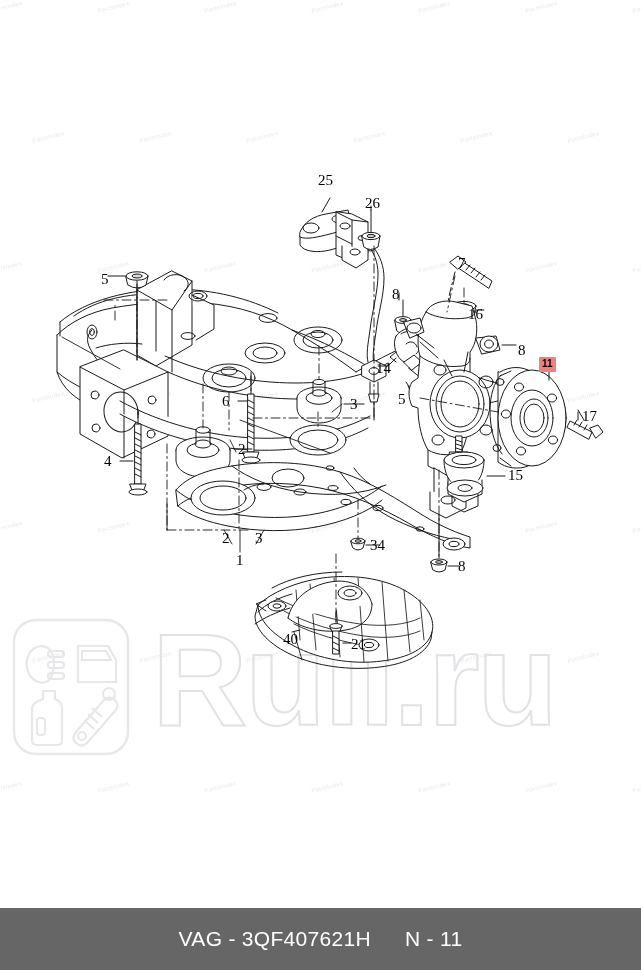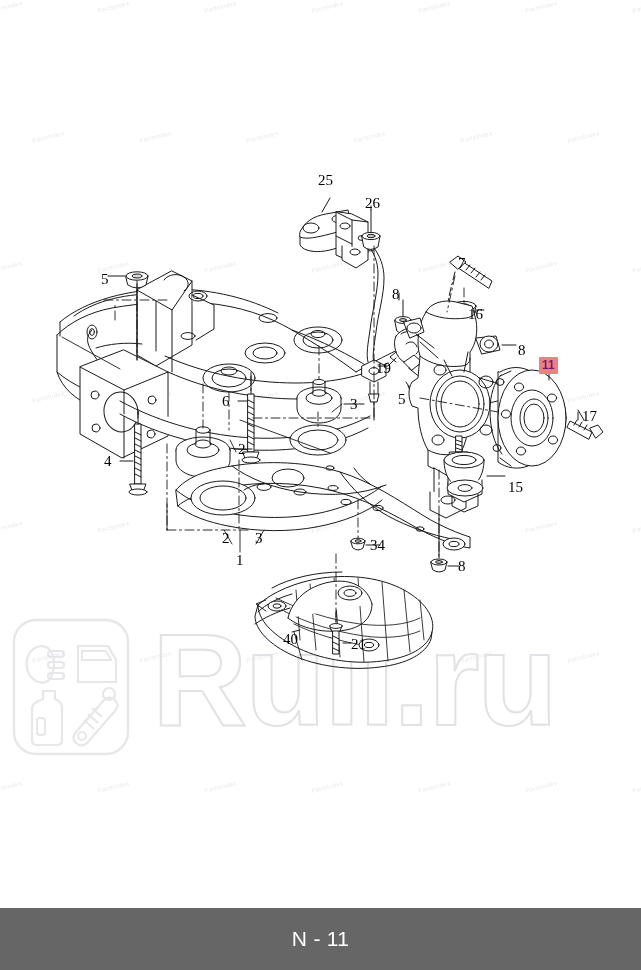--- a/index.html
+++ b/index.html
@@ -20,23 +20,23 @@
       letter-spacing:-2px;font-family:"Liberation Sans",sans-serif;}
   #ruli-logo{position:absolute;left:12px;top:18px;width:118px;height:138px;}
 
   
   #drawing{position:absolute;left:0;top:0;width:641px;height:908px;z-index:3;}
   #drawing svg{display:block;}
 
   
   .callout{position:absolute;z-index:5;font-size:15px;color:#000;
       font-family:"Liberation Serif","DejaVu Serif",serif;line-height:1;}
-  .callout.hl{background:#ef8080;color:#701a75;font-weight:700;
+  .callout.hl{background:#ef8080;color:#000000;font-weight:700;
       padding:2px 3px 3px 3px;border-radius:1px;font-family:"Liberation Sans",sans-serif;
-      font-size:12px;}
+      font-size:10px;}
 
   
   #footer{position:absolute;left:0;top:908px;width:641px;height:62px;background:#666666;
       z-index:10;display:flex;align-items:center;justify-content:center;gap:34px;}
   #footer .f-txt{color:#ffffff;font-size:21px;letter-spacing:.3px;
       font-family:"Liberation Sans",sans-serif;}
 </style>
 </head>
 <body>
 
@@ -514,33 +514,34 @@
   <div id="callouts">
     <span class="callout" style="left:101px;top:272px">5</span>
     <span class="callout" style="left:318px;top:173px">25</span>
     <span class="callout" style="left:365px;top:196px">26</span>
     <span class="callout" style="left:458px;top:256px">7</span>
     <span class="callout" style="left:468px;top:307px">16</span>
     <span class="callout" style="left:518px;top:343px">8</span>
     <span class="callout hl" style="left:539px;top:357px">11</span>
     <span class="callout" style="left:582px;top:409px">17</span>
     <span class="callout" style="left:392px;top:287px">8</span>
-    <span class="callout" style="left:376px;top:361px">19</span>
+    <span class="callout" style="left:376px;top:361px">14</span>
     <span class="callout" style="left:398px;top:392px">5</span>
-    <span class="callout" style="left:508px;top:480px">15</span>
+    <span class="callout" style="left:508px;top:468px">15</span>
     <span class="callout" style="left:222px;top:394px">6</span>
     <span class="callout" style="left:350px;top:397px">3</span>
     <span class="callout" style="left:238px;top:442px">2</span>
     <span class="callout" style="left:104px;top:454px">4</span>
     <span class="callout" style="left:222px;top:531px">2</span>
     <span class="callout" style="left:255px;top:531px">3</span>
     <span class="callout" style="left:236px;top:553px">1</span>
     <span class="callout" style="left:370px;top:538px">34</span>
     <span class="callout" style="left:458px;top:559px">8</span>
     <span class="callout" style="left:283px;top:632px">40</span>
     <span class="callout" style="left:351px;top:637px">21</span>
   </div>
 
   <div id="footer">
+    <span class="f-txt">VAG - 3QF407621H</span>
     <span class="f-txt">N - 11</span>
   </div>
 
 </div>
 
 </body></html>

